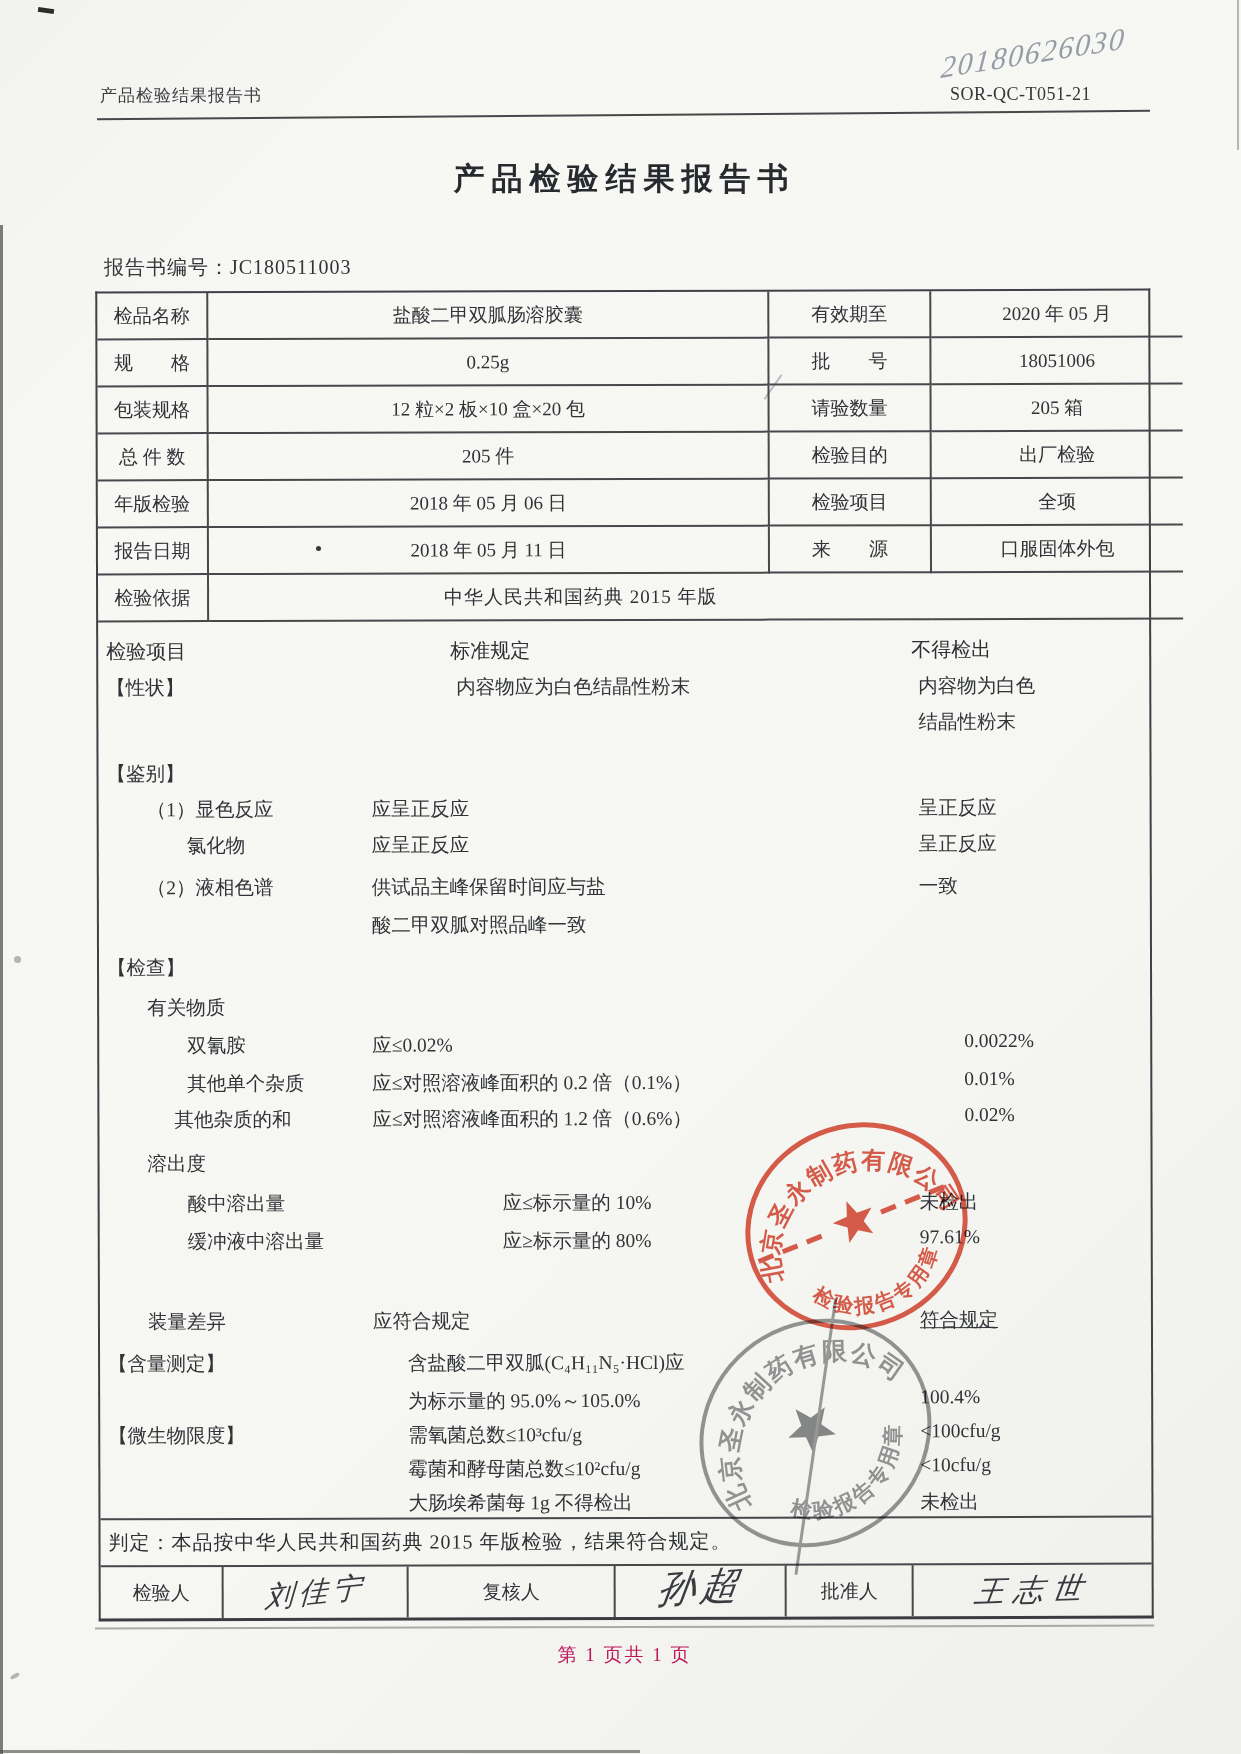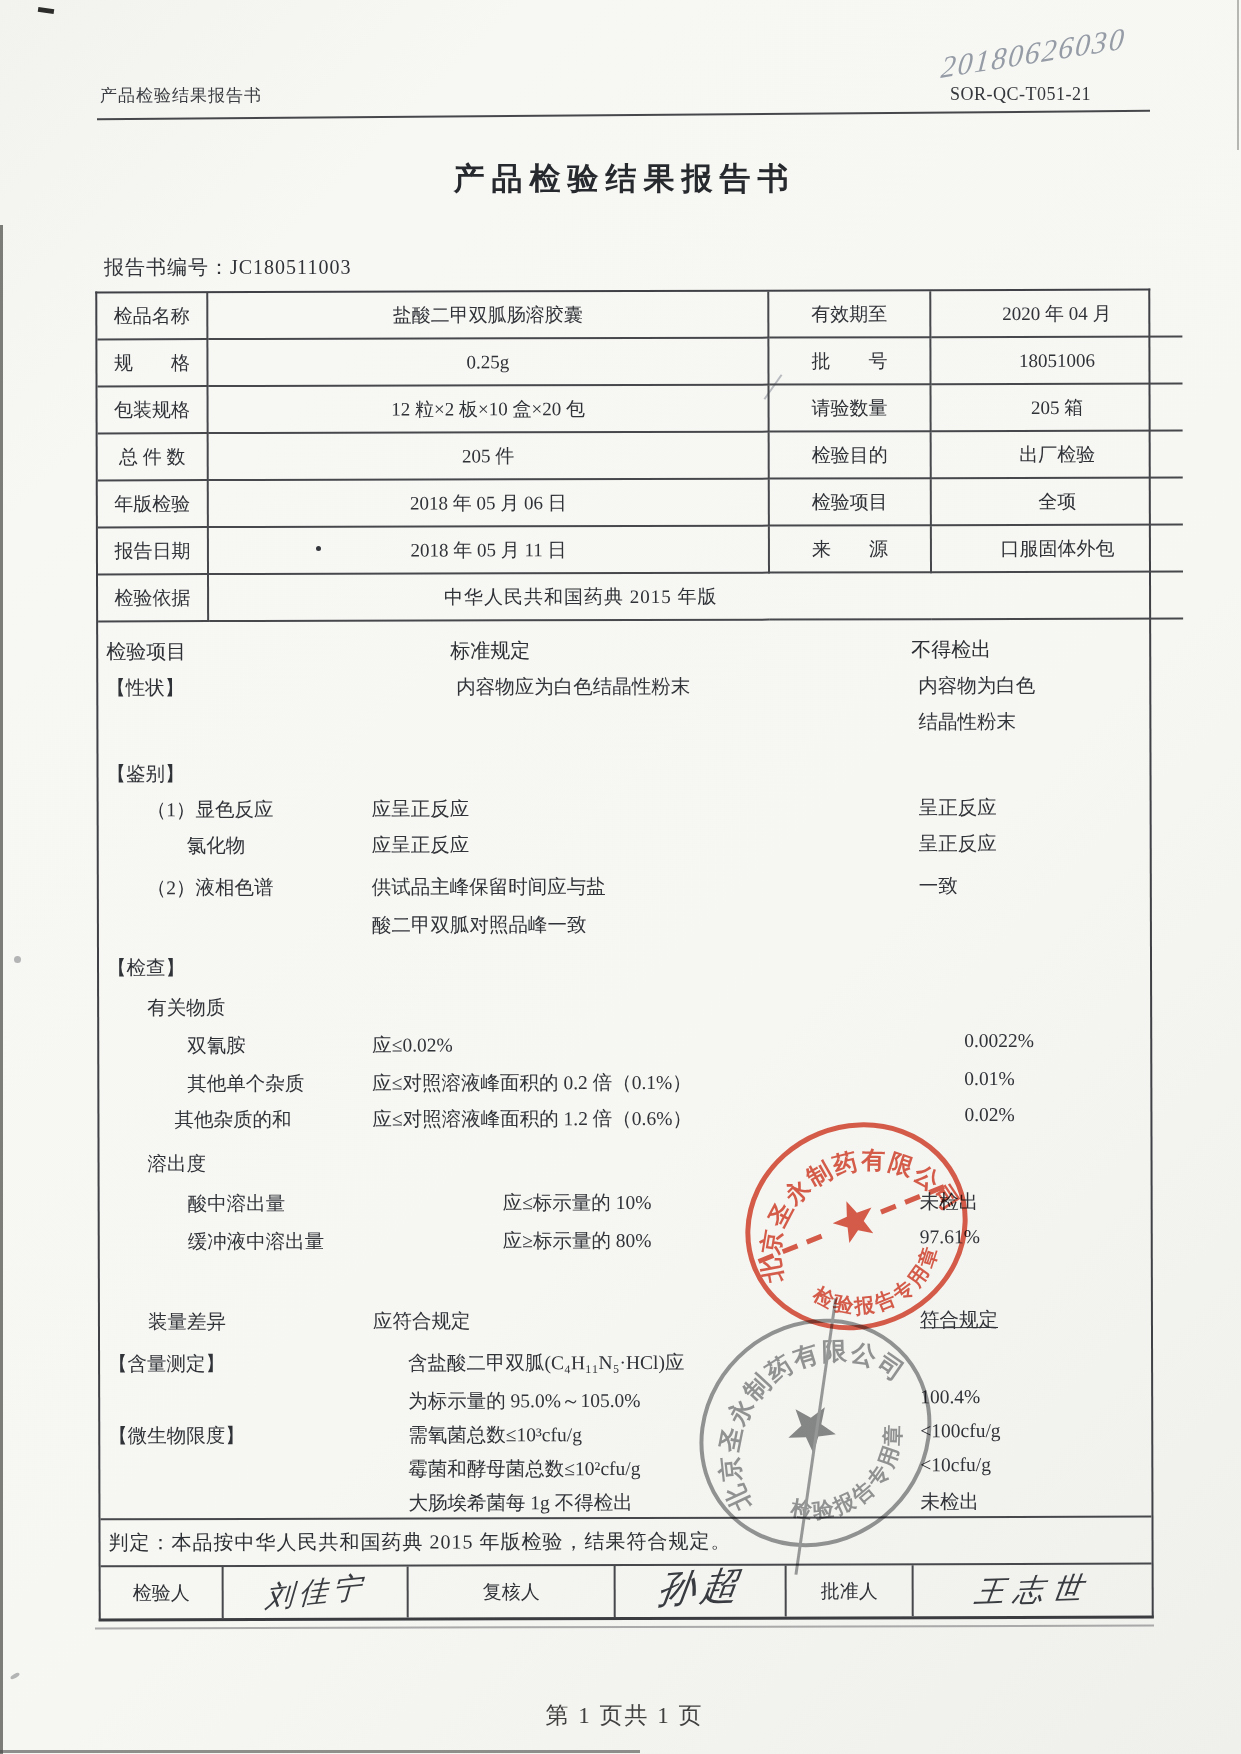--- a/index.html
+++ b/index.html
@@ -51,21 +51,21 @@
                font-size:20px;padding-left:8px;letter-spacing:1px;color:#2d3034;}
   .sig-row{border-top:2px solid #46484c;height:53px;display:flex;box-sizing:border-box;}
   .sig-cell{display:flex;align-items:center;justify-content:center;box-sizing:border-box;
             border-right:2px solid #46484c;font-size:19px;color:#2f3237;overflow:visible;}
   .sig-cell:last-child{border-right:none;}
   .sc1{width:123px;} .sc2{width:185px;} .sc3{width:207px;} .sc4{width:171px;} .sc5{width:127px;} .sc6{flex:1;}
   .sig-name{font-style:italic;color:#383b40;transform:rotate(-6deg) skewX(-9deg);letter-spacing:5px;}
   .sig-1{font-size:29px;}
   .sig-2{font-size:38px;transform:rotate(-4deg) skewX(-12deg);margin-top:-8px;}
   .sig-3{font-size:30px;letter-spacing:9px;transform:rotate(-2deg) skewX(-10deg);}
-  .footer{left:97px;top:1700px;width:1055px;text-align:center;font-size:23px;color:#404040;letter-spacing:2px;}
+  .footer{left:97px;top:1642px;width:1055px;text-align:center;font-size:19px;color:#be185d;letter-spacing:2px;}
   
   .stamp{mix-blend-mode:multiply;pointer-events:none;}
   .stamp-red{left:738px;top:1118px;transform:rotate(-22deg);opacity:.85;}
   .stamp-gray{left:690px;top:1314px;transform:rotate(-40deg);opacity:.8;}
   
   .edge-left{left:0;top:225px;width:3px;height:1529px;background:#3a3a38;opacity:.65;}
   .edge-bottom{left:0;top:1750px;width:640px;height:3px;background:#4a4a48;opacity:.6;}
   .edge-right{left:1237px;top:0;width:2px;height:150px;background:#9a9a96;opacity:.7;}
   .corner-mark{left:38px;top:8px;width:16px;height:5px;background:#2c2c2a;transform:rotate(8deg);}
   .dot-mark{border-radius:50%;background:#6f7276;}
@@ -94,21 +94,21 @@
 </div>
 
 <div class="abs outer-box">
 
   <table class="info">
     <tbody>
         <tr>
       <td class="l1">检品名称</td>
       <td class="v1">盐酸二甲双胍肠溶胶囊</td>
       <td class="l2">有效期至</td>
-      <td class="v2">2020 年 04 月</td>
+      <td class="v2">2020 年 05 月</td>
     </tr>
     <tr>
       <td class="l1">规　　格</td>
       <td class="v1">0.25g</td>
       <td class="l2">批　　号</td>
       <td class="v2">18051006</td>
     </tr>
     <tr>
       <td class="l1">包装规格</td>
       <td class="v1">12 粒×2 板×10 盒×20 包</td>

